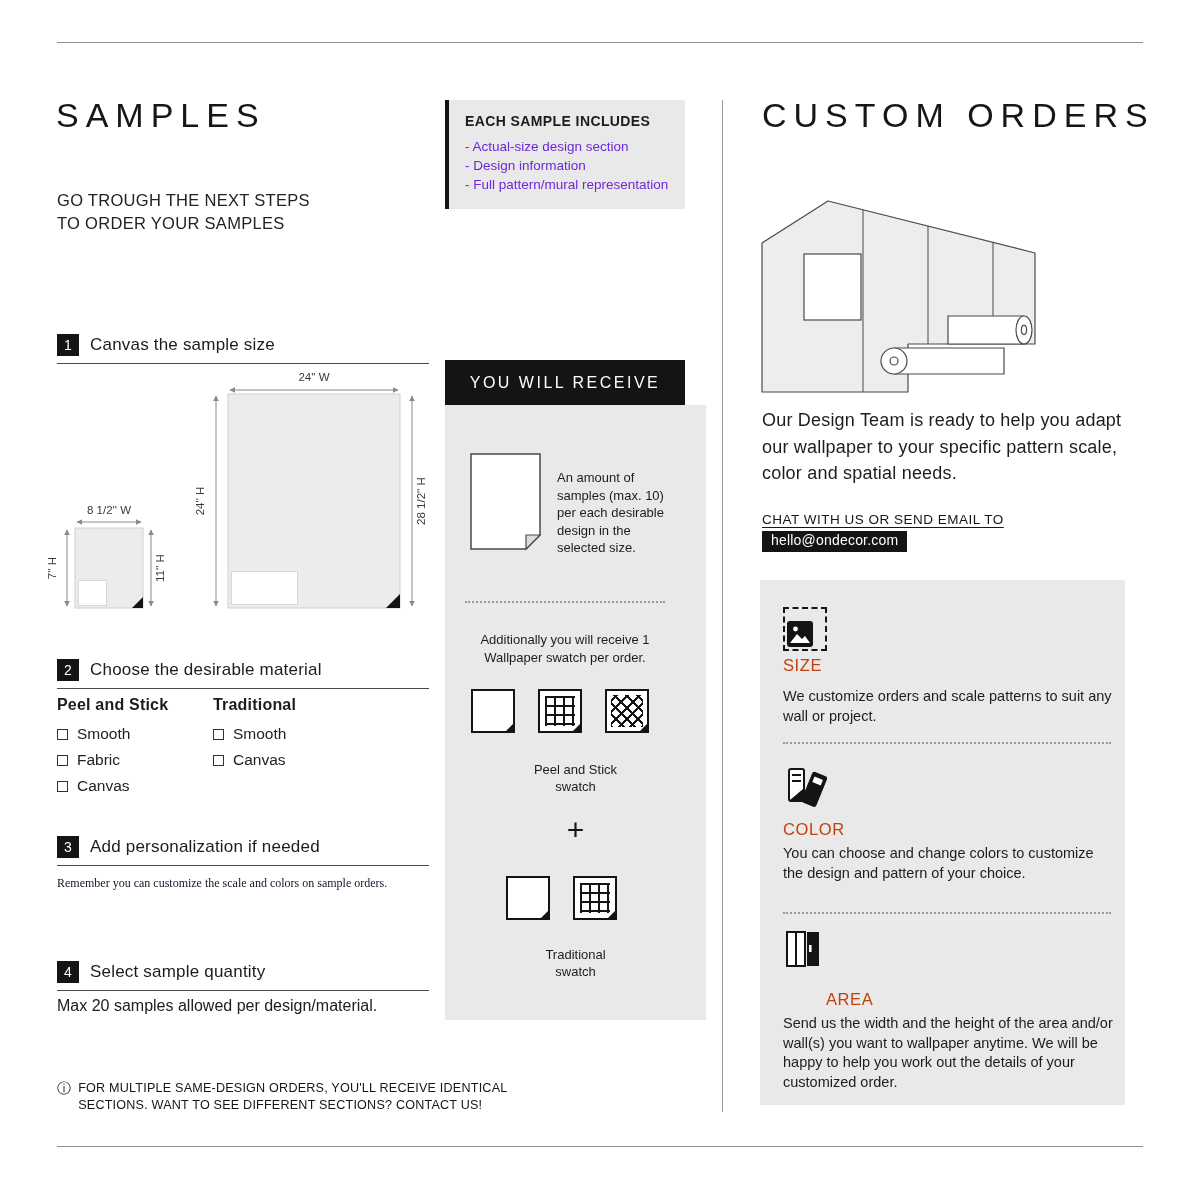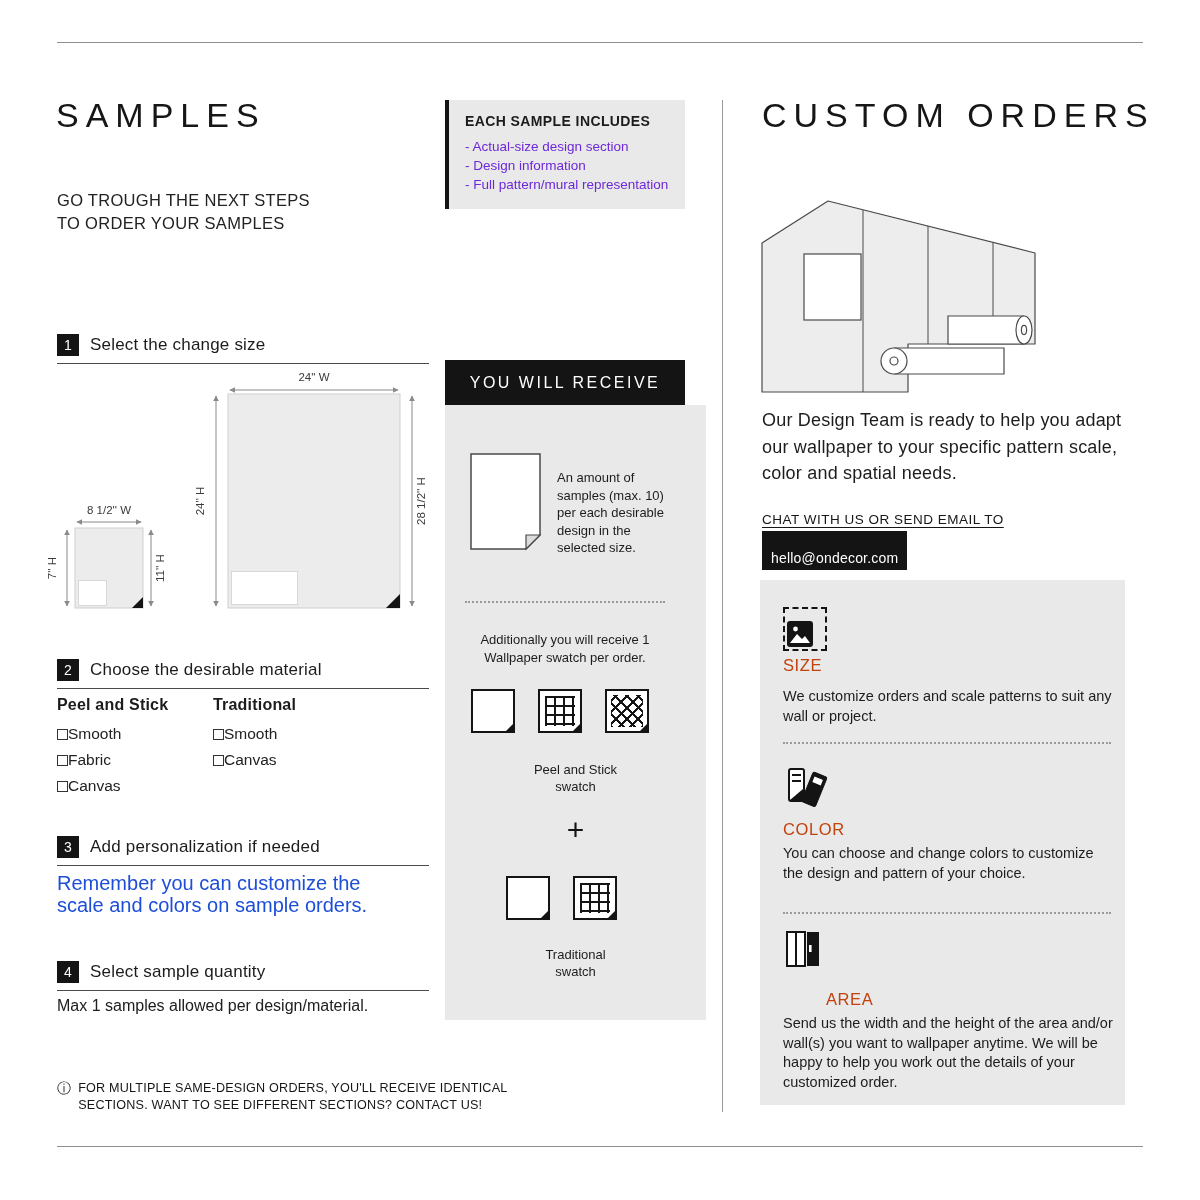--- a/index.html
+++ b/index.html
@@ -32,24 +32,24 @@
   .s1 { top: 334px; } .s2 { top: 659px; } .s3 { top: 836px; } .s4 { top: 961px; }
   .step-num { width: 22px; height: 22px; background: #141414; color: #fff; font-size: 14px; line-height: 22px; text-align: center; flex: 0 0 22px; }
   .step-title { font-size: 17px; letter-spacing: 0.2px; }
 
   .size-diagram { left: 48px; top: 372px; }
   .dim-label { font-family: "Liberation Sans", sans-serif; }
 
   
   .mat-col-peel { left: 57px; top: 696px; } .mat-col-trad { left: 213px; top: 696px; }
   .mat-title { font-size: 16px; font-weight: bold; letter-spacing: 0.2px; margin-bottom: 11px; }
-  .opt { display: flex; align-items: center; font-size: 15.5px; margin-bottom: 8px; color: #222; }
+  .opt { display: flex; align-items: center; gap: 9px; font-size: 15.5px; margin-bottom: 8px; color: #222; }
   .cb { width: 11px; height: 11px; border: 1.5px solid #333; display: inline-block; background: #fff; }
 
-  .note3 { left: 57px; top: 873px; width: 352px; font-size: 20px; line-height: 21.5px; color: #1d4ed8; }
+  .note3 { left: 57px; top: 873px; width: 352px; font-size: 12px; line-height: 21.5px; color: #0f172a; font-family: Liberation Serif, serif; }
   .note4 { left: 57px; top: 997px; width: 400px; font-size: 16px; color: #202020; }
 
   .footnote { left: 57px; top: 1080px; width: 470px; display: flex; gap: 7px; font-size: 12.6px; line-height: 17px; letter-spacing: 0.2px; color: #161616; }
   .footnote .txt { width: 440px; }
   .info-glyph { font-size: 14px; line-height: 16px; }
 
   
   .receive-banner { left: 445px; top: 360px; width: 240px; height: 45px; background: #141414; color: #fff; display: flex; align-items: center; justify-content: center; font-size: 16px; letter-spacing: 2.5px; }
   .receive-panel { left: 445px; top: 405px; width: 261px; height: 615px; background: #e9e9e9; }
   .sheet-icon { position: absolute; left: 25px; top: 48px; }
@@ -69,21 +69,21 @@
                       repeating-linear-gradient(-45deg, #141414 0 2px, transparent 2px 8px); }
   .swatch-label { position: absolute; left: 0; width: 100%; text-align: center; font-size: 13px; line-height: 17px; white-space: pre-line; color: #1d1d1d; }
   .peel-label { top: 356px; }
   .trad-label { top: 541px; }
   .plus { position: absolute; left: 0; top: 408px; width: 100%; text-align: center; font-size: 30px; font-weight: 300; color: #141414; }
 
   
   .house-svg { left: 758px; top: 196px; }
   .custom-intro { left: 762px; top: 407px; width: 368px; font-size: 18px; line-height: 26.5px; letter-spacing: 0.2px; color: #1d1d1d; }
   .chat-label { left: 762px; top: 512px; font-size: 13.5px; letter-spacing: 0.5px; text-decoration: underline; text-underline-offset: 3px; color: #161616; }
-  .email-badge { left: 762px; top: 531px; background: #141414; color: #fff; font-size: 14px; padding: 19px 9px 4px; letter-spacing: 0.2px; cursor: pointer; }
+  .email-badge { left: 762px; top: 531px; background: #141414; color: #fff; font-size: 14px; padding: 1px 9px 4px; letter-spacing: 0.2px; cursor: pointer; }
   .custom-panel { left: 760px; top: 580px; width: 365px; height: 525px; background: #e9e9e9; }
   .sec-title { position: absolute; left: 23px; font-size: 16.5px; letter-spacing: 0.6px; color: #c2410c; }
   .sec-text { position: absolute; left: 23px; font-size: 14.5px; line-height: 19.5px; color: #1d1d1d; }
   .size-icon-wrap { position: absolute; left: 23px; top: 27px; width: 44px; height: 44px; border: 2px dashed #141414; display: flex; align-items: flex-end; padding: 2px; }
   .size-title { top: 76px; } .size-text { top: 107px; width: 332px; }
   .dot-a { position: absolute; left: 23px; top: 162px; width: 328px; }
   .color-icon { position: absolute; left: 23px; top: 181px; }
   .color-title { top: 240px; } .color-text { top: 264px; width: 312px; }
   .dot-b { position: absolute; left: 23px; top: 332px; width: 328px; }
   .area-icon { position: absolute; left: 23px; top: 348px; }
@@ -104,21 +104,21 @@
 
   <div class="abs includes-box">
     <div class="includes-title">EACH SAMPLE INCLUDES</div>
     <div class="includes-item">- Actual-size design section</div>
     <div class="includes-item">- Design information</div>
     <div class="includes-item">- Full pattern/mural representation</div>
   </div>
 
   <div class="abs step-header s1">
     <span class="step-num">1</span>
-    <span class="step-title">Select the change size</span>
+    <span class="step-title">Canvas the sample size</span>
   </div>
 
   <svg class="abs size-diagram" width="385" height="242" viewBox="0 0 385 242">
     <defs>
       <marker id="ar" viewBox="0 0 10 10" refX="9" refY="5" markerWidth="6" markerHeight="6" orient="auto-start-reverse">
         <path d="M0 0 L10 5 L0 10 Z" fill="#8a8a8a"></path>
       </marker>
     </defs>
 
     <rect x="180" y="22" width="172" height="214" fill="#ececec" stroke="#cfcfcf"></rect>
@@ -177,21 +177,21 @@
   <div class="abs step-header s3">
     <span class="step-num">3</span>
     <span class="step-title">Add personalization if needed</span>
   </div>
   <div class="abs note3">Remember you can customize the scale and colors on sample orders.</div>
 
   <div class="abs step-header s4">
     <span class="step-num">4</span>
     <span class="step-title">Select sample quantity</span>
   </div>
-  <div class="abs note4">Max 1 samples allowed per design/material.</div>
+  <div class="abs note4">Max 20 samples allowed per design/material.</div>
 
   <div class="abs footnote">
     <span class="info-glyph">ⓘ</span>
     <span class="txt">FOR MULTIPLE SAME-DESIGN ORDERS, YOU'LL RECEIVE IDENTICAL SECTIONS. WANT TO SEE DIFFERENT SECTIONS? CONTACT US!</span>
   </div>
 
   <div class="abs receive-banner">YOU WILL RECEIVE</div>
   <div class="abs receive-panel">
     <svg class="sheet-icon" width="72" height="98" viewBox="0 0 72 98">
       <path d="M1 1 H70 V82 L56 96 H1 Z" fill="#ffffff" stroke="#4a4a4a" stroke-width="1.5"></path>

